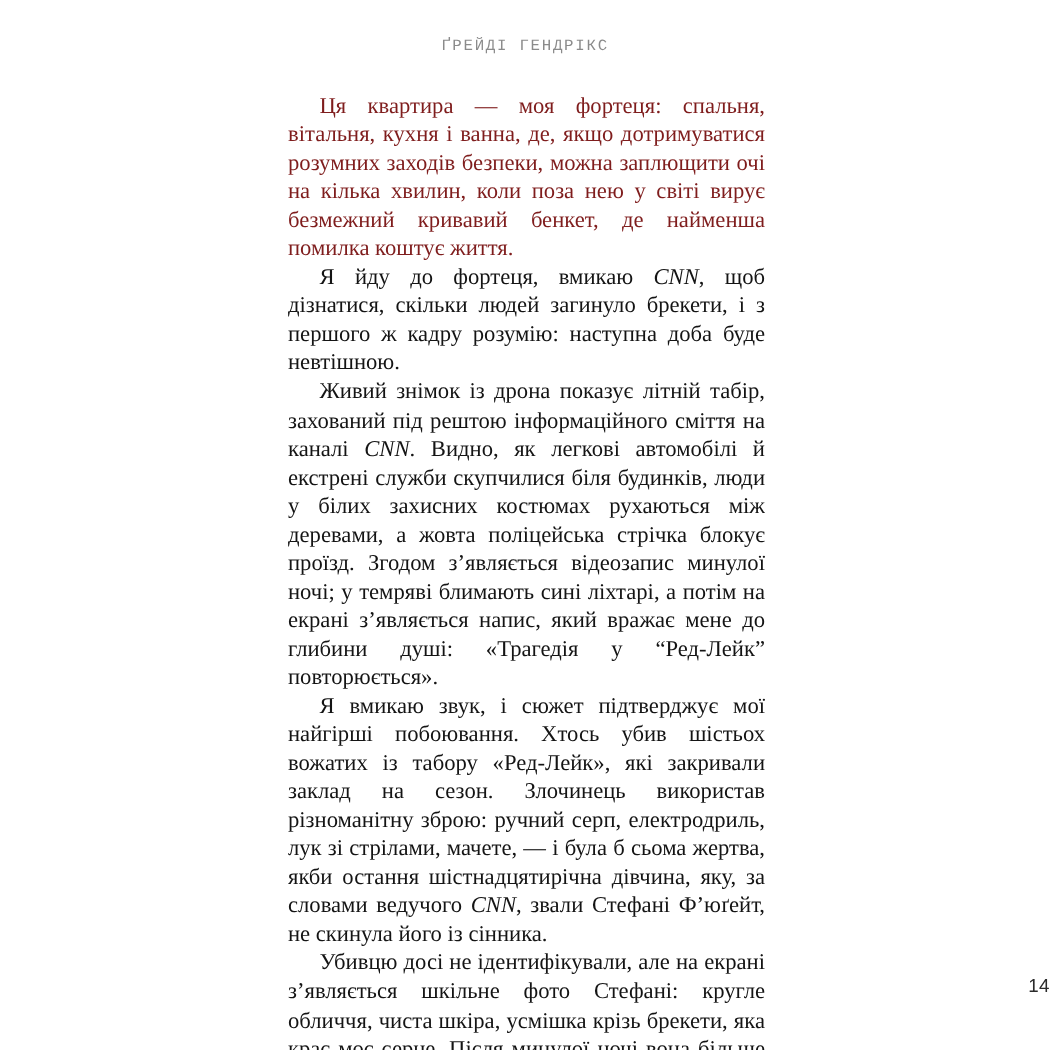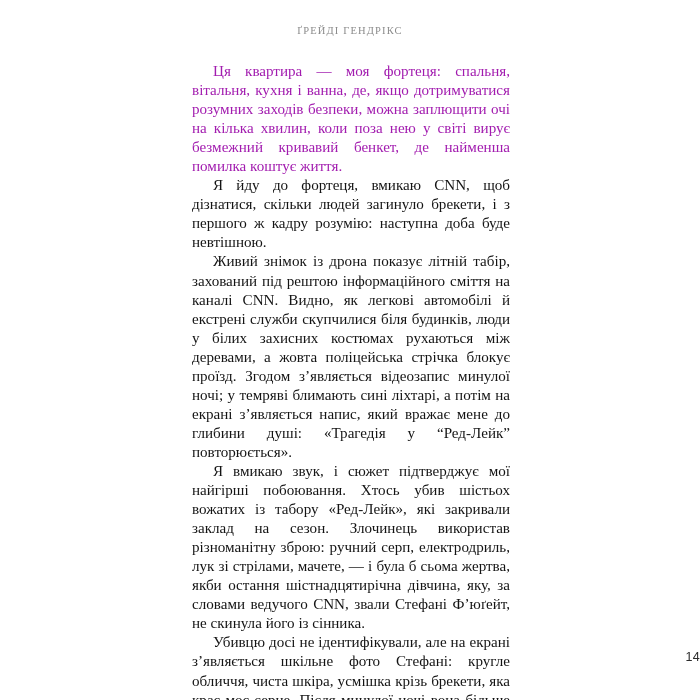--- a/index.html
+++ b/index.html
@@ -22,21 +22,21 @@
     width: 700px;
     height: 700px;
     box-sizing: border-box;
   }
   .running-head {
     position: absolute;
     top: 25px;
     left: 0;
     width: 700px;
     text-align: center;
-    font-family: Liberation Serif, serif;
+    font-family: Liberation Mono, monospace;
     font-size: 10.5px;
     letter-spacing: 1.15px;
     color: #8b8b8b;
     font-weight: 400;
     white-space: nowrap;
   }
   .text-block {
     position: absolute;
     top: 62px;
     left: 192px;
@@ -47,20 +47,21 @@
     text-align: justify;
     text-justify: inter-word;
     font-size: 15.1px;
     line-height: 19.05px;
     text-indent: 21px;
     hyphens: manual;
     word-spacing: 0px;
     color: #141414;
   }
   .para .it {
+    font-style: italic;
   }
   .folio {
     position: absolute;
     bottom: 36px;
     left: 0;
     width: 700px;
     text-align: right;
     font-family: "Liberation Sans", "DejaVu Sans", sans-serif;
     font-size: 12.5px;
     color: #2b2b2b;
@@ -68,21 +69,21 @@
   }
 </style>
 </head>
 <body style="background: rgb(255, 255, 255);">
 
 <div class="page">
 
   <div class="running-head" style="color: rgb(139, 139, 139);">ҐРЕЙДІ ГЕНДРІКС</div>
 
   <div class="text-block">
-      <p class="para" style="color: #a21caf;"><span>Ця квартира — моя фортеця: спальня, вітальня, кухня і ванна, де, якщо дотримуватися розумних заходів безпеки, можна заплющити очі на кілька хвилин, коли поза нею у світі вирує безмежний кривавий бенкет, де найменша помилка коштує життя.</span></p>
+      <p class="para" style="color: #7f1d1d;"><span>Ця квартира — моя фортеця: спальня, вітальня, кухня і ванна, де, якщо дотримуватися розумних заходів безпеки, можна заплющити очі на кілька хвилин, коли поза нею у світі вирує безмежний кривавий бенкет, де найменша помилка коштує життя.</span></p>
       <p class="para" style="color: rgb(20, 20, 20);"><span>Я йду до фортеця, вмикаю </span><span class="it">CNN</span><span>, щоб дізнатися, скільки людей загинуло брекети, і з першого ж кадру розумію: наступна доба буде невтішною.</span></p>
       <p class="para" style="color: rgb(20, 20, 20);"><span>Живий знімок із дрона показує літній табір, захований під рештою інформаційного сміття на каналі </span><span class="it">CNN</span><span>. Видно, як легкові автомобілі й екстрені служби скупчилися біля будинків, люди у білих захисних костюмах рухаються між деревами, а жовта поліцейська стрічка блокує проїзд. Згодом з’являється відеозапис минулої ночі; у темряві блимають сині ліхтарі, а потім на екрані з’являється напис, який вражає мене до глибини душі: «Трагедія у “Ред-Лейк” повторюється».</span></p>
       <p class="para" style="color: rgb(20, 20, 20);"><span>Я вмикаю звук, і сюжет підтверджує мої найгірші побоювання. Хтось убив шістьох вожатих із табору «Ред-Лейк», які закривали заклад на сезон. Злочинець використав різноманітну зброю: ручний серп, електродриль, лук зі стрілами, мачете, — і була б сьома жертва, якби остання шістнадцятирічна дівчина, яку, за словами ведучого </span><span class="it">CNN</span><span>, звали Стефані Ф’юґейт, не скинула його із сінника.</span></p>
       <p class="para" style="color: rgb(20, 20, 20);"><span>Убивцю досі не ідентифікували, але на екрані з’являється шкільне фото Стефані: кругле обличчя, чиста шкіра, усмішка крізь брекети, яка крає моє серце. Після минулої ночі вона більше ніколи не буде такою щасливою. Тепер Стефані — та сама остання дівчина.</span></p>
     </div>
 
   <div class="folio">14</div>
 
 </div>
 

